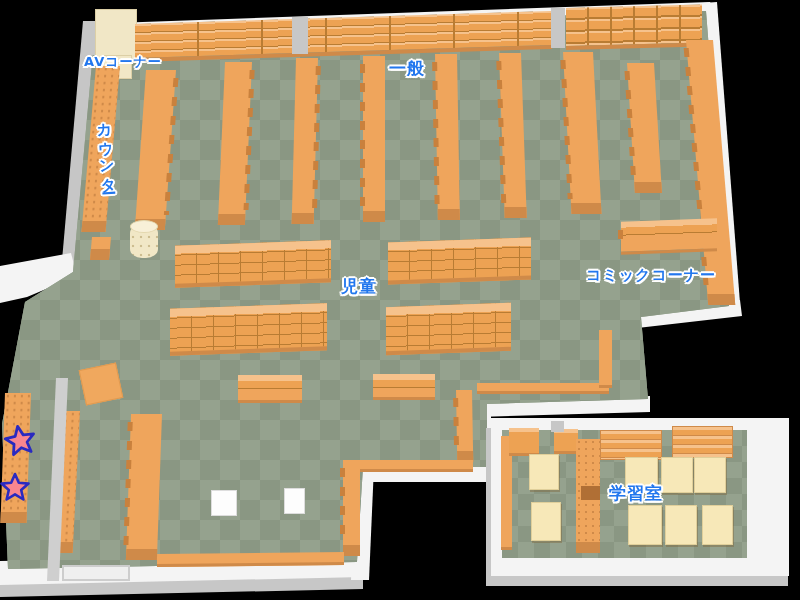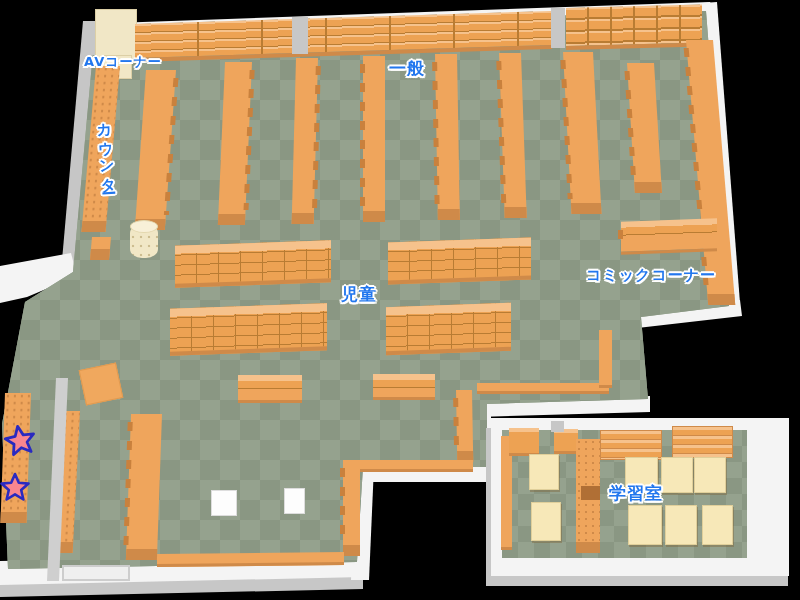--- a/index.html
+++ b/index.html
@@ -156,16 +156,16 @@
   <div class="abs desk" style="left:625px;top:457px;width:31px;height:34px;"></div>
   <div class="abs desk" style="left:661px;top:457px;width:30px;height:34px;"></div>
   <div class="abs desk" style="left:694px;top:457px;width:30px;height:34px;"></div>
   <div class="abs desk" style="left:628px;top:505px;width:32px;height:38px;"></div>
   <div class="abs desk" style="left:665px;top:505px;width:30px;height:38px;"></div>
   <div class="abs desk" style="left:702px;top:505px;width:29px;height:38px;"></div>
 
   <div class="map-label" style="left:84px;top:55px;font-size:13px;">AVコーナー</div>
   <div class="map-label vtext" style="left:97px;top:113px;font-size:15px;transform:rotate(-4deg);">カウンター</div>
   <div class="map-label" style="left:389px;top:60px;font-size:17px;">一般</div>
-  <div class="map-label" style="left:341px;top:286px;font-size:17px;">児童</div>
+  <div class="map-label" style="left:341px;top:278px;font-size:17px;">児童</div>
   <div class="map-label" style="left:586px;top:268px;font-size:15px;text-align:right;">コミックコーナー</div>
   <div class="map-label" style="left:609px;top:485px;font-size:17px;">学習室</div>
 </div>
 
 </body></html>

